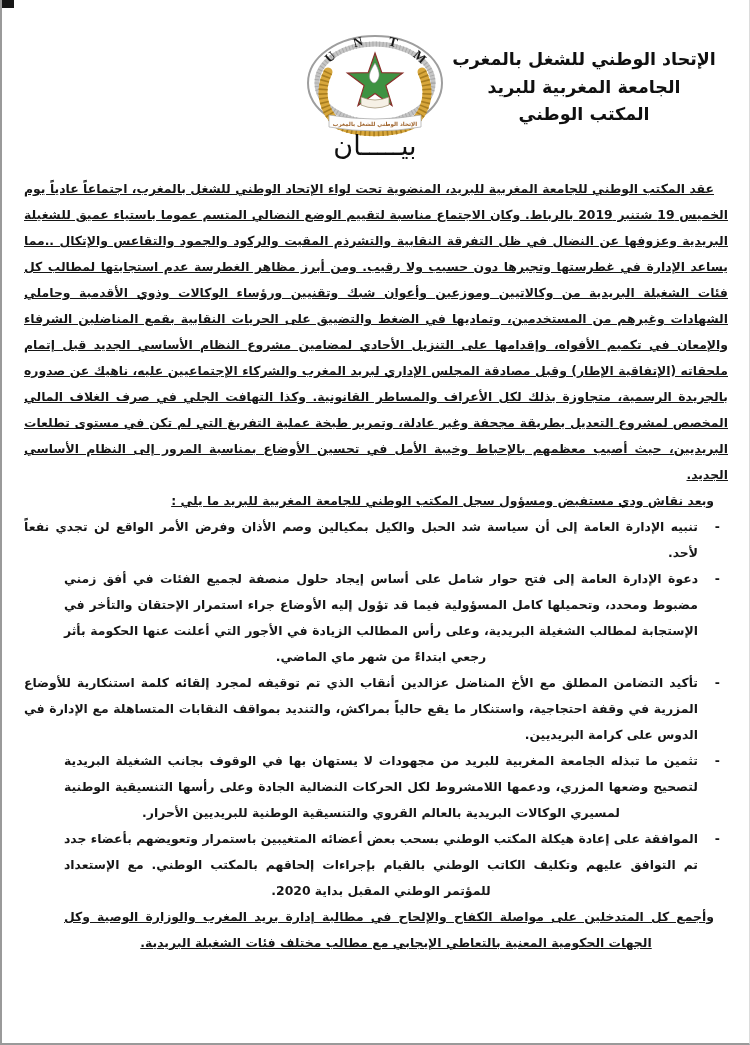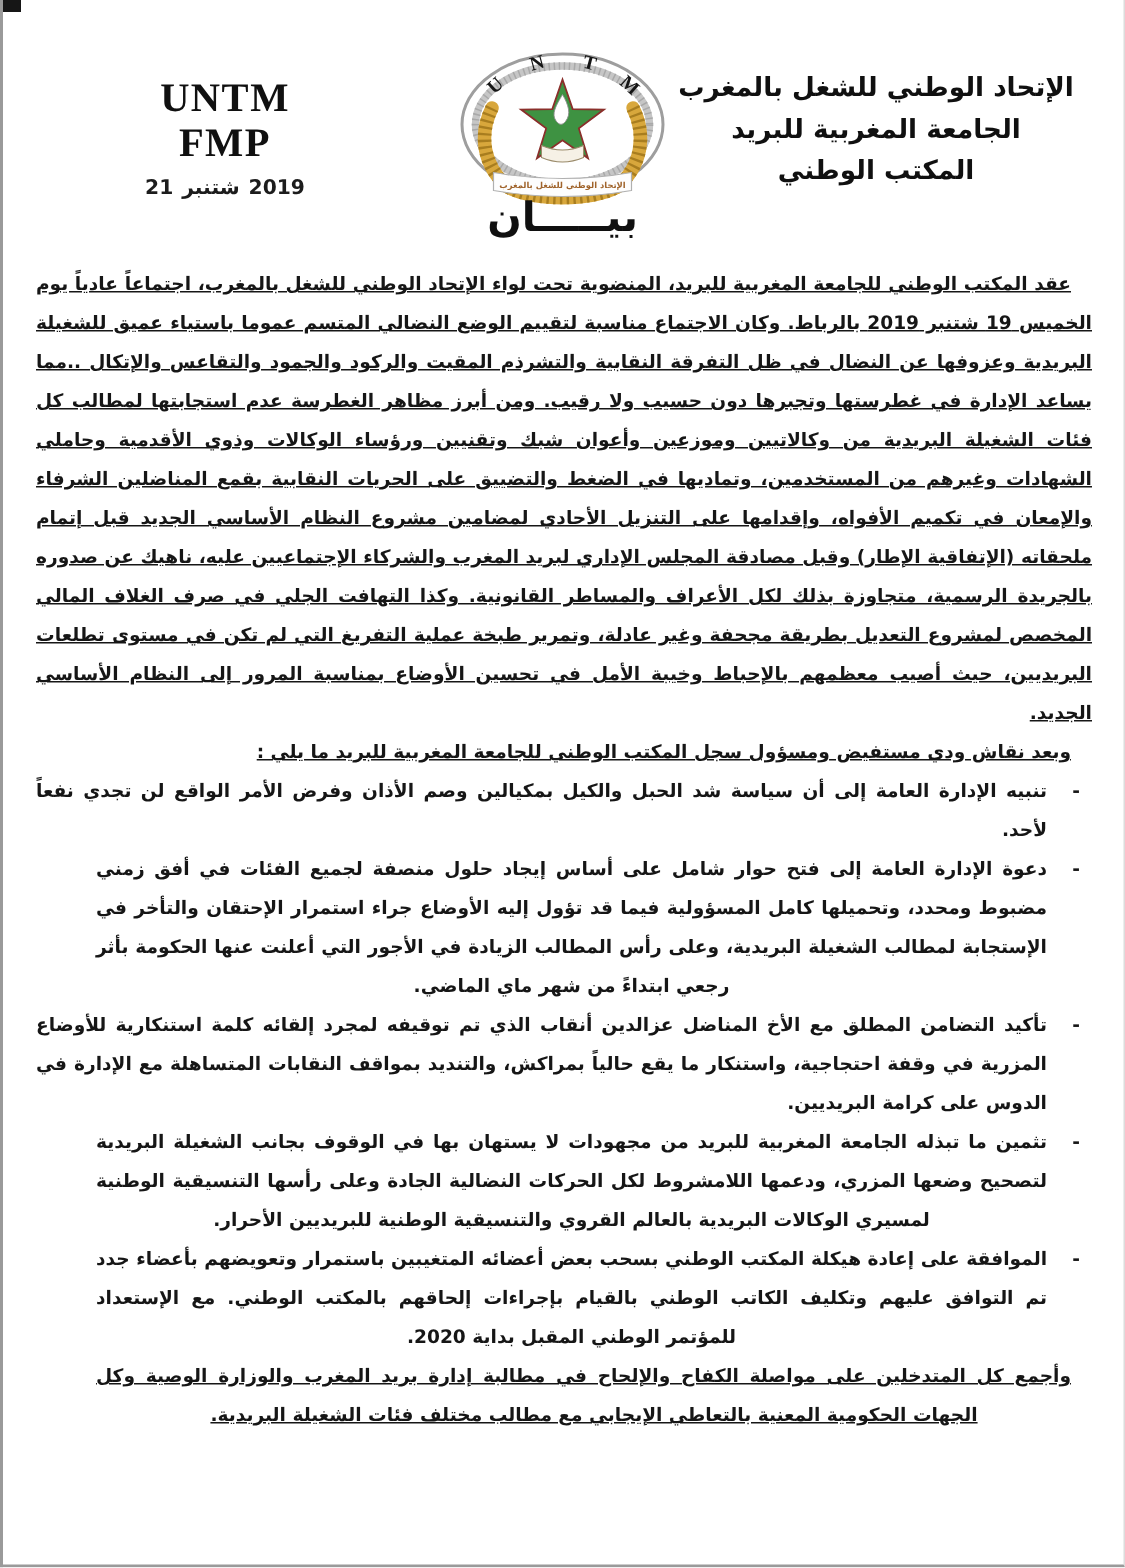--- a/index.html
+++ b/index.html
@@ -17,48 +17,39 @@
     font-size:27px;line-height:30px;letter-spacing:1px;color:#101010;}
   .date-line{margin-top:7px;display:flex;justify-content:center;gap:6px;direction:ltr;
     font-size:13.5px;font-weight:bold;color:#1c1c1c;}
   
   .logo{position:absolute;top:32px;left:303px;width:144px;height:106px;}
   
   .header-right{position:absolute;top:46px;right:16px;width:300px;direction:rtl;text-align:center;
     font-weight:bold;font-size:17.5px;line-height:27.5px;color:#101010;}
   
   .title{position:absolute;top:130px;left:0;right:0;margin:0;text-align:center;
-    font-size:27px;font-weight:bold;color:#101010;}
+    font-size:27px;font-weight:normal;color:#101010;}
   
   .body{position:absolute;top:176px;right:22px;left:24px;direction:rtl;
     font-size:12.4px;font-weight:bold;line-height:26px;text-align:justify;color:#161616;}
   .para{margin:0;text-indent:14px;text-decoration:underline;}
   .bullet{position:relative;padding-right:30px;}
   .dash{position:absolute;right:8px;top:0;font-weight:bold;}
   .btext{display:block;}
   .center-last{text-align-last:center;margin-left:40px;}
   .arcletter{font-family:"Liberation Serif","DejaVu Serif",serif;font-weight:bold;font-size:13px;fill:#151515;}
   .ribbontext{font-size:5.6px;font-weight:bold;fill:#a0642c;}
 </style>
 </head>
 <body>
 
 <div class="page">
 
   <div class="scan-mark-topleft"></div>
 
-  <div class="header-left" dir="ltr">
-    <div class="abbr">UNTM</div>
-    <div class="abbr">FMP</div>
-    <div class="date-line">
-      <span>21</span>
-      <span>شتنبر</span>
-      <span>2019</span>
-    </div>
-  </div>
 
   <div class="logo">
     <svg viewBox="0 0 144 104" width="144" height="106" aria-hidden="true">
       <ellipse cx="72" cy="50" rx="67" ry="47" fill="#ffffff" stroke="#9e9e9e" stroke-width="2"></ellipse>
       <ellipse cx="72" cy="50" rx="58" ry="39" fill="none" stroke="#c6c6c6" stroke-width="5"></ellipse>
       <ellipse cx="72" cy="50" rx="58" ry="39" fill="none" stroke="#a9a9a9" stroke-width="5" stroke-dasharray="1 2.4"></ellipse>
 
       <g>
         <path d="M36,92 C19,78 16,57 25,39" stroke="#d8a73c" stroke-width="9" fill="none" stroke-linecap="round"></path>
         <path d="M36,92 C19,78 16,57 25,39" stroke="#a87d1f" stroke-width="9" fill="none" stroke-dasharray="1.6 2.8"></path>

